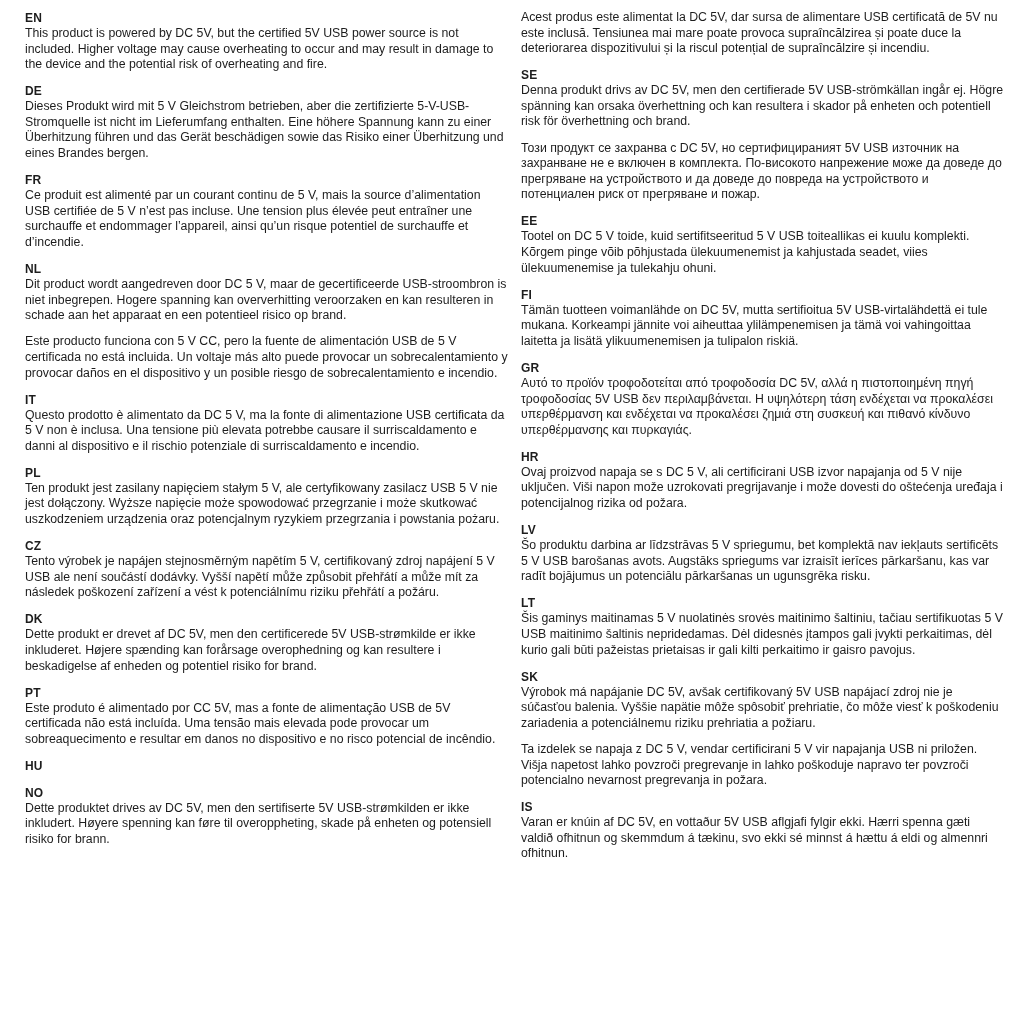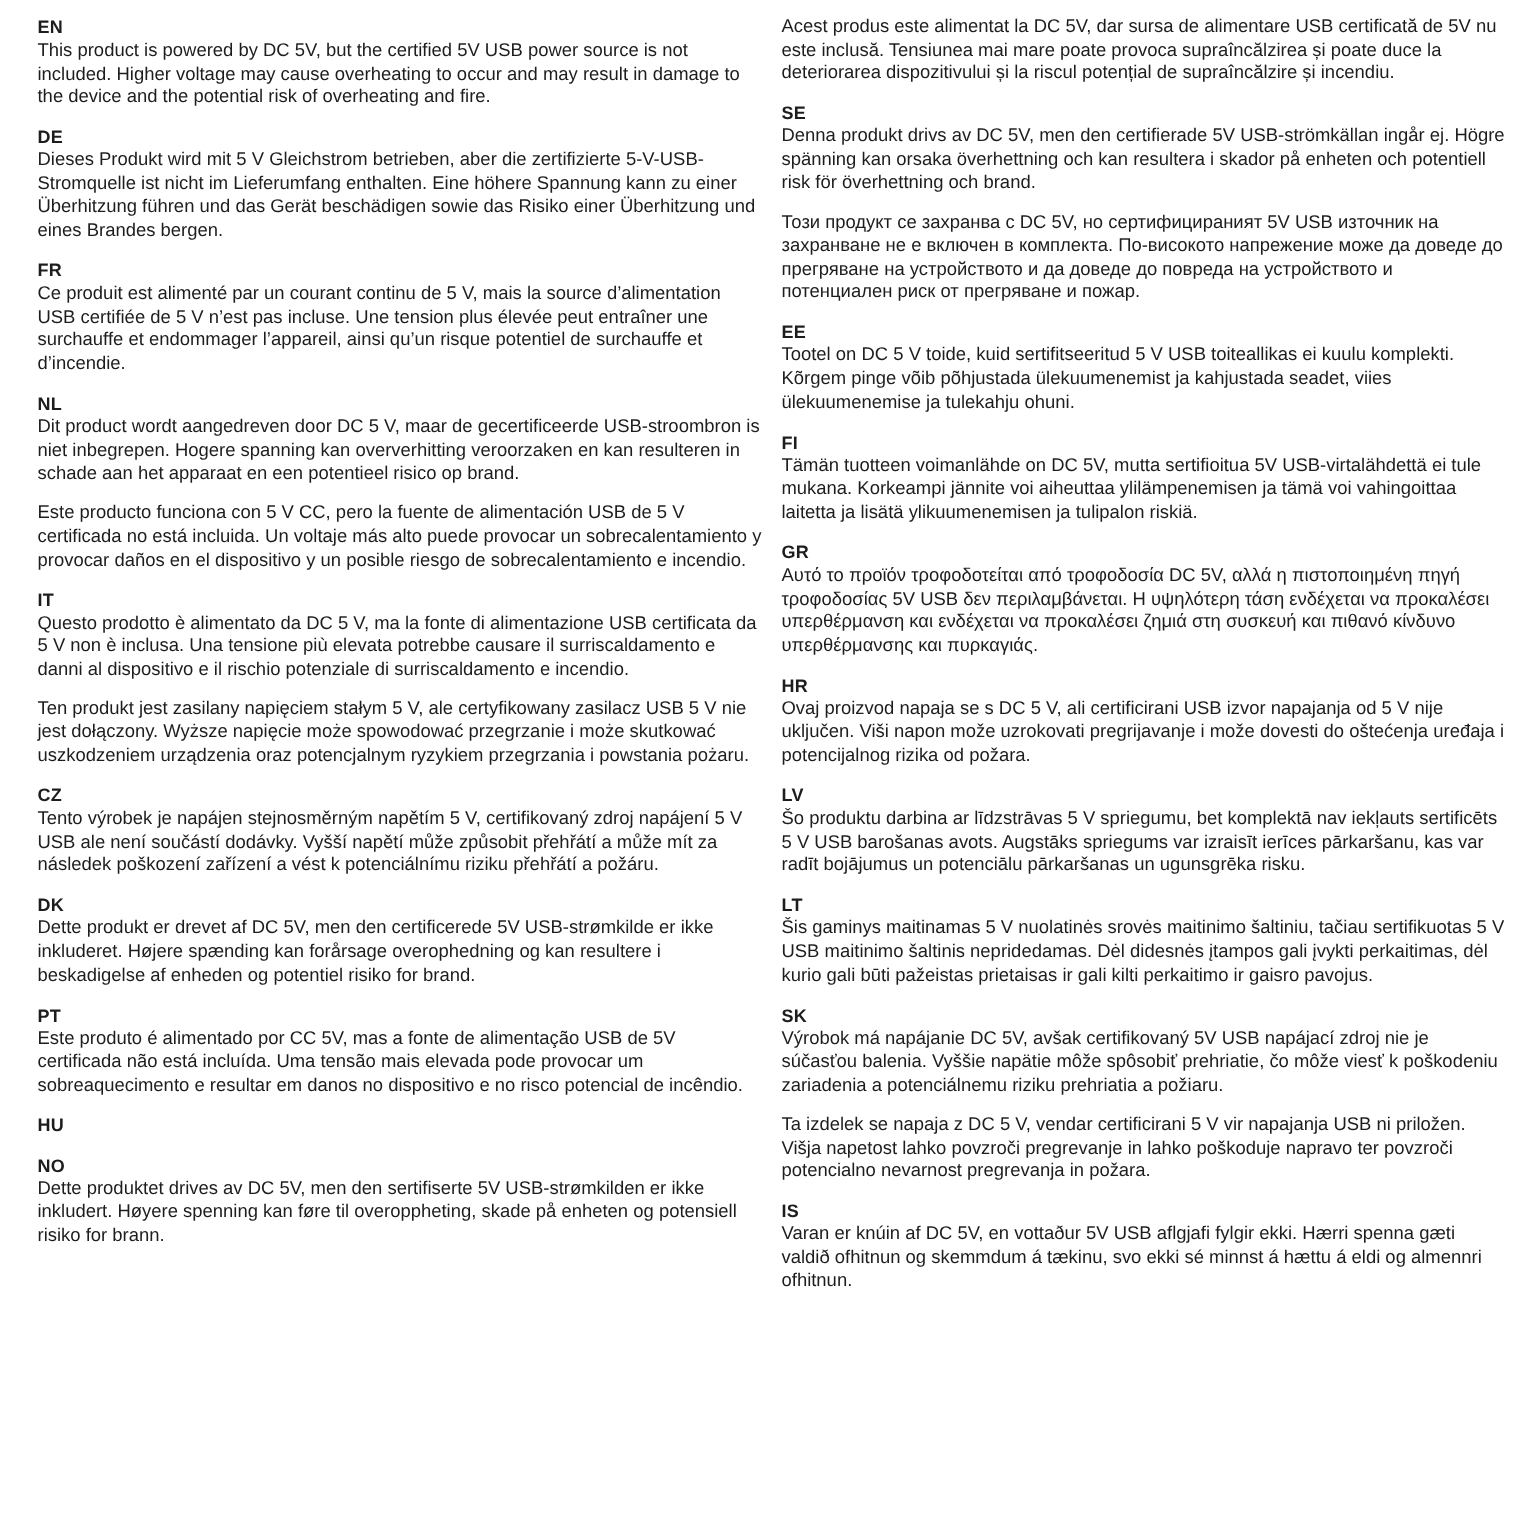--- a/index.html
+++ b/index.html
@@ -54,20 +54,21 @@
       <p class="text">Dit product wordt aangedreven door DC 5 V, maar de gecertificeerde USB-stroombron is niet inbegrepen. Hogere spanning kan oververhitting veroorzaken en kan resulteren in schade aan het apparaat en een potentieel risico op brand.</p>
     </section>
     <section class="block">
       <p class="text">Este producto funciona con 5 V CC, pero la fuente de alimentación USB de 5 V certificada no está incluida. Un voltaje más alto puede provocar un sobrecalentamiento y provocar daños en el dispositivo y un posible riesgo de sobrecalentamiento e incendio.</p>
     </section>
     <section class="block">
       <h2 class="code">IT</h2>
       <p class="text">Questo prodotto è alimentato da DC 5 V, ma la fonte di alimentazione USB certificata da 5 V non è inclusa. Una tensione più elevata potrebbe causare il surriscaldamento e danni al dispositivo e il rischio potenziale di surriscaldamento e incendio.</p>
     </section>
     <section class="block">
+      <h2 class="code">PL</h2>
       <p class="text">Ten produkt jest zasilany napięciem stałym 5 V, ale certyfikowany zasilacz USB 5 V nie jest dołączony. Wyższe napięcie może spowodować przegrzanie i może skutkować uszkodzeniem urządzenia oraz potencjalnym ryzykiem przegrzania i powstania pożaru.</p>
     </section>
     <section class="block">
       <h2 class="code">CZ</h2>
       <p class="text">Tento výrobek je napájen stejnosměrným napětím 5 V, certifikovaný zdroj napájení 5 V USB ale není součástí dodávky. Vyšší napětí může způsobit přehřátí a může mít za následek poškození zařízení a vést k potenciálnímu riziku přehřátí a požáru.</p>
     </section>
     <section class="block">
       <h2 class="code">DK</h2>
       <p class="text">Dette produkt er drevet af DC 5V, men den certificerede 5V USB-strømkilde er ikke inkluderet. Højere spænding kan forårsage overophedning og kan resultere i beskadigelse af enheden og potentiel risiko for brand.</p>
     </section>

